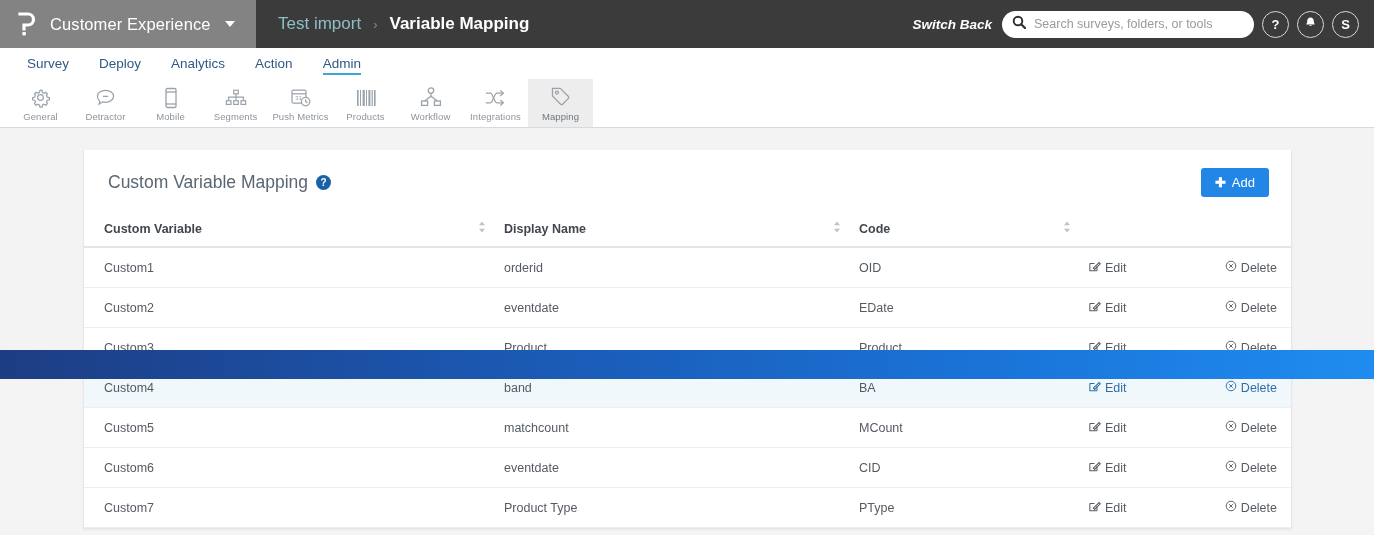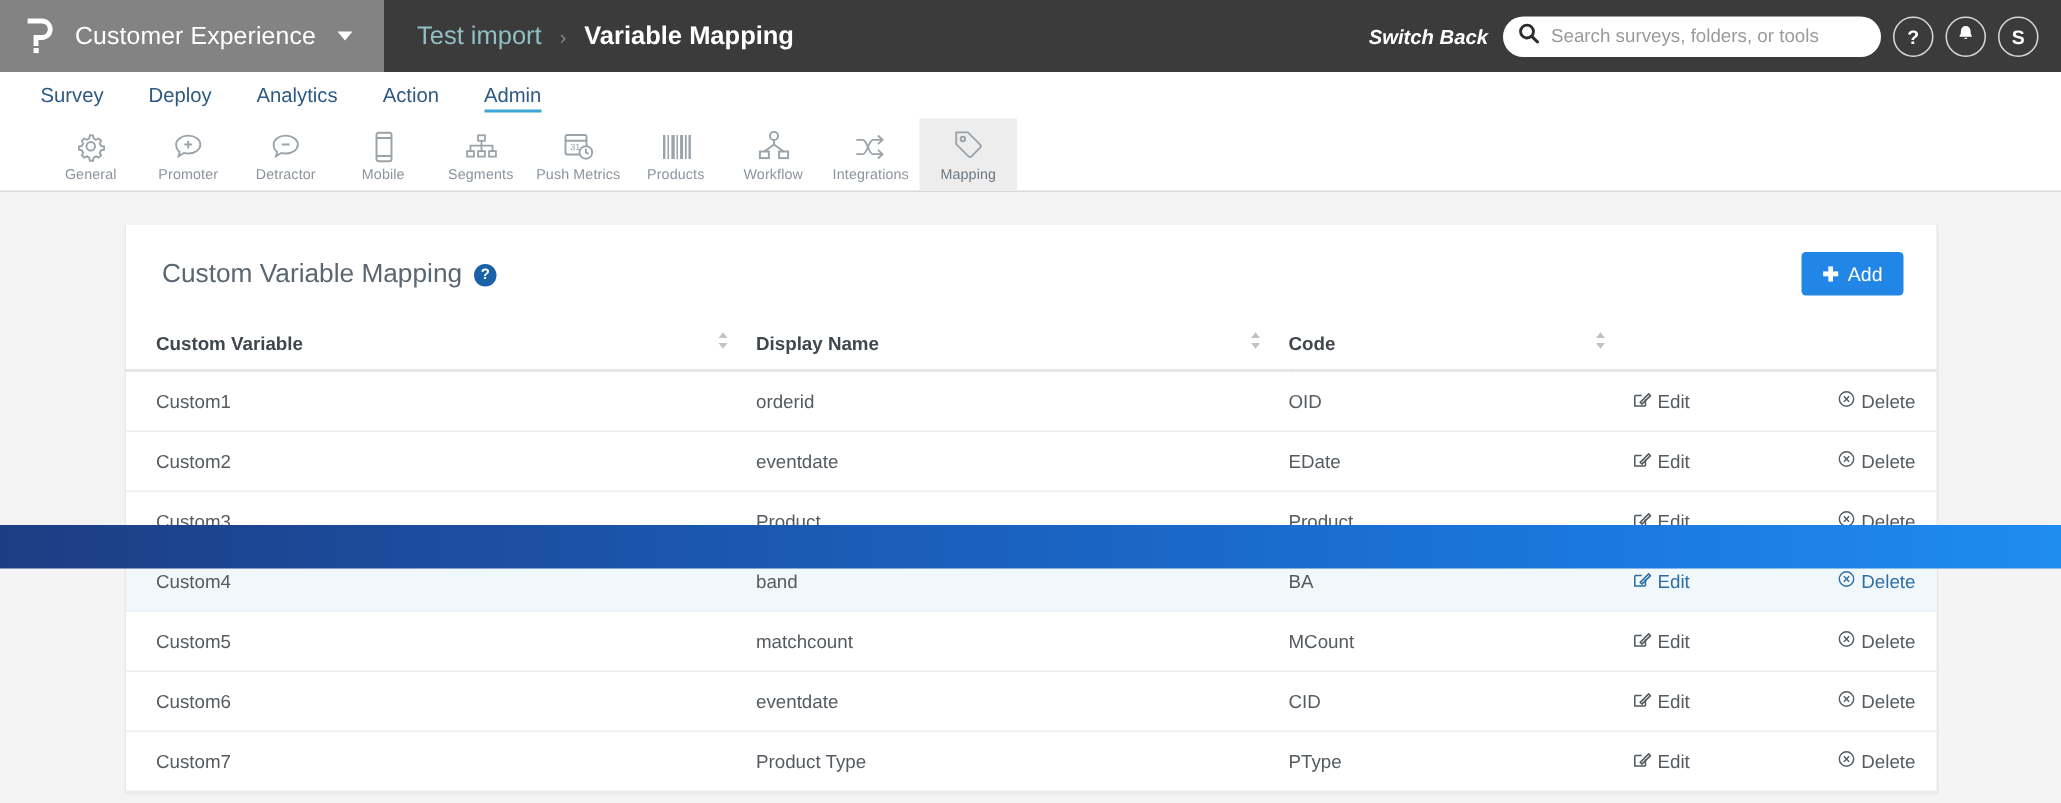--- a/index.html
+++ b/index.html
@@ -79,21 +79,21 @@
   }
   .nav-tab.active { font-weight: 400; }
   .nav-tab.active::after {
     content: ""; position: absolute; left: 15px; right: 15px; bottom: 3px;
     height: 2px; background: #3aa7d4;
   }
 
   
   .toolbar {
     height: 49px; background: #ffffff; display: flex; align-items: stretch;
-    padding-left: 28px; border-bottom: 1px solid #d9d9d9;
+    padding-left: 8px; border-bottom: 1px solid #d9d9d9;
   }
   .tool {
     width: 65px; display: flex; flex-direction: column;
     align-items: center; justify-content: center; gap: 2px;
     padding-top: 2px;
   }
   .tool.active { background: #ededed; }
   .tool .glyph { height: 23px; display: flex; align-items: center; justify-content: center; }
   .tool .lbl { font-size: 9.5px; color: #8c949d; white-space: nowrap; letter-spacing: .1px; }
   .tool.active .lbl { color: #6e7780; }
@@ -228,30 +228,20 @@
     <div class="tool">
       <span class="glyph">
         <svg width="21" height="21" viewBox="0 0 22 22" fill="none" stroke="#9aa2aa" stroke-width="1.3">
           <circle cx="11" cy="11" r="3"></circle>
           <path d="M11 3.2 l1.6 .3 .5 2.1 1.5 .9 2-.9 1.6 1.6 -.9 2 .9 1.5 2.1 .5 0 2.2 -2.1 .5 -.9 1.5 .9 2 -1.6 1.6 -2-.9 -1.5 .9 -.5 2.1 -2.2 0 -.5-2.1 -1.5-.9 -2 .9 -1.6-1.6 .9-2 -.9-1.5 -2.1-.5 0-2.2 2.1-.5 .9-1.5 -.9-2 1.6-1.6 2 .9 1.5-.9 .5-2.1z"></path>
         </svg>
       </span>
       <span class="lbl">General</span>
     </div>
 
-    <div class="tool">
-      <span class="glyph">
-        <svg width="21" height="19" viewBox="0 0 22 20" fill="none" stroke="#9aa2aa" stroke-width="1.3">
-          <path d="M11 2.5 c4.7 0 8.5 2.8 8.5 6.3 0 3.5-3.8 6.3-8.5 6.3 -1.1 0-2.2-.15-3.1-.43 L4.2 17 l.8-3.0 C3.3 12.8 2.5 11.2 2.5 8.8 2.5 5.3 6.3 2.5 11 2.5z"></path>
-          <line x1="11" y1="6.1" x2="11" y2="11.5"></line>
-            <line x1="8.3" y1="8.8" x2="13.7" y2="8.8"></line>
-        </svg>
-      </span>
-      <span class="lbl">Promoter</span>
-    </div>
 
     <div class="tool">
       <span class="glyph">
         <svg width="21" height="19" viewBox="0 0 22 20" fill="none" stroke="#9aa2aa" stroke-width="1.3">
           <path d="M11 2.5 c4.7 0 8.5 2.8 8.5 6.3 0 3.5-3.8 6.3-8.5 6.3 -1.1 0-2.2-.15-3.1-.43 L4.2 17 l.8-3.0 C3.3 12.8 2.5 11.2 2.5 8.8 2.5 5.3 6.3 2.5 11 2.5z"></path>
           <line x1="8.3" y1="8.8" x2="13.7" y2="8.8"></line>
         </svg>
       </span>
       <span class="lbl">Detractor</span>
     </div>

